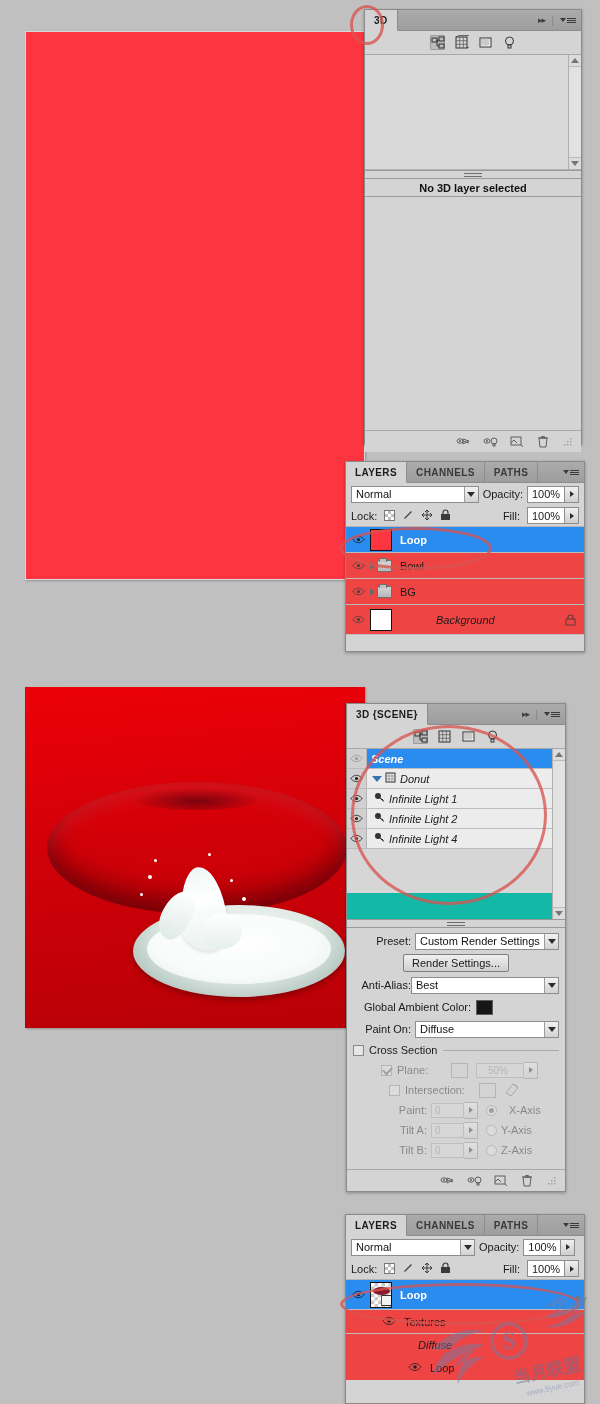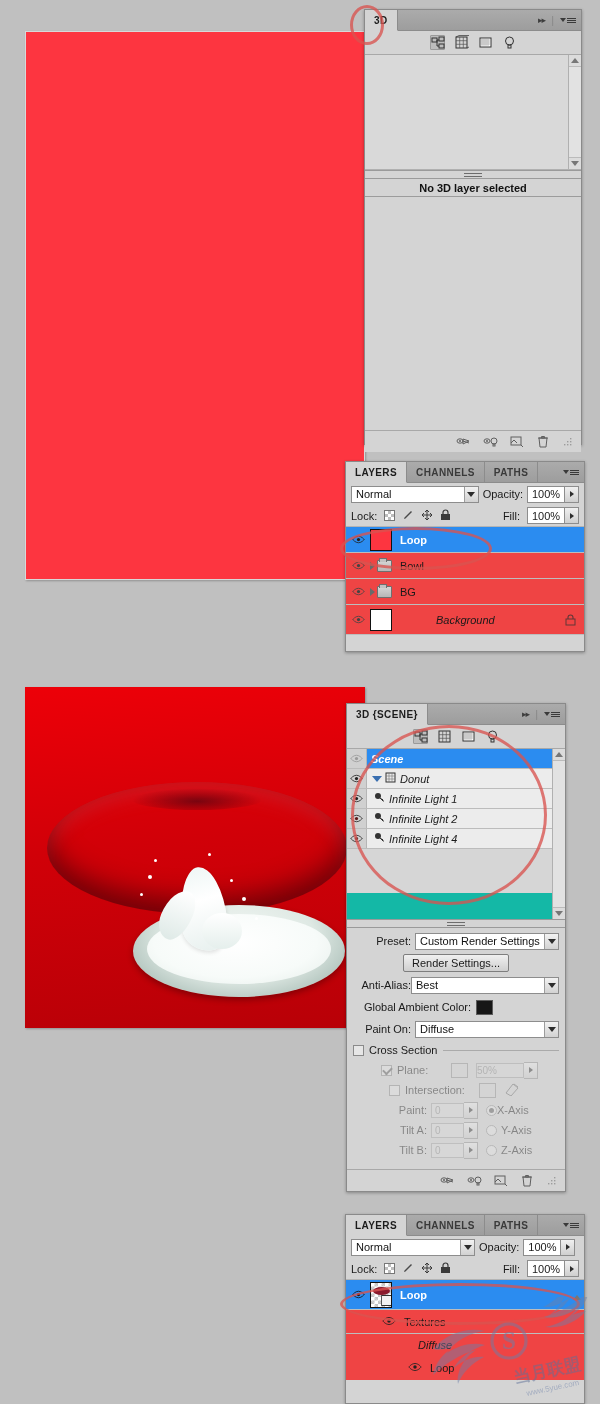--- a/index.html
+++ b/index.html
@@ -236,21 +236,21 @@
     font-size:11px; color:#1a1a1a; padding:0 8px;
   }
   .swatch { width:17px; height:15px; background:#161616; border:1px solid #5c5c5c; }
   .cbx { width:11px;height:11px;border:1px solid #8a8a8a;background:#e6e6e6;display:inline-block;flex:0 0 11px;}
   .cbx.checked:after{content:"";display:block;width:7px;height:4px;border-left:2px solid #555;border-bottom:2px solid #555;transform:rotate(-45deg);margin:1px 0 0 1px;}
   .dis { opacity:.42; }
   .fieldset-line { flex:1; height:1px; background:#aaa; margin-left:6px; }
   .radio { width:11px;height:11px;border:1px solid #8f8f8f;border-radius:50%;background:#e9e9e9;display:flex;align-items:center;justify-content:center;flex:0 0 11px;}
   .radio.on:after{content:"";width:5px;height:5px;border-radius:50%;background:#555;}
   .tinybox { width:17px;height:15px;border:1px solid #8f8f8f;background:#d4d4d4;}
-  .graybox { width:48px;height:15px;border:1px solid #a0a0a0;background:#dadada;display:flex;align-items:center;padding-left:0;font-size:10px;color:#8a8a8a;}
+  .graybox { width:48px;height:15px;border:1px solid #a0a0a0;background:#dadada;display:flex;align-items:center;padding-left:11px;font-size:10px;color:#8a8a8a;}
   .inputsm { width:33px;height:15px;border:1px solid #a4a4a4;background:#dcdcdc;font-size:10px;color:#8c8c8c;display:flex;align-items:center;padding-left:3px;}
 
   
   .annot {
     position:absolute; border:3px solid #d9534f; border-radius:50%;
     opacity:.78; pointer-events:none;
   }
 
   
   .watermark {
@@ -718,21 +718,21 @@
       </span>
     </div>
 
     <div class="prow dis" style="height:18px">
       <span class="plabel" style="width:74px">Paint:</span>
       <span class="inputsm" style="margin-left:4px">0</span>
       <span class="spin">
           <span class="caret-rt"></span>
         </span>
       <span class="radio on" style="margin-left:8px"></span>
-      <span class="plabel" style="margin-left:0">X-Axis</span>
+      <span class="plabel" style="margin-left:12px">X-Axis</span>
     </div>
     <div class="prow dis" style="height:18px">
       <span class="plabel" style="width:74px">Tilt A:</span>
       <span class="inputsm" style="margin-left:4px">0</span>
       <span class="spin">
           <span class="caret-rt"></span>
         </span>
       <span class="radio" style="margin-left:8px"></span>
       <span class="plabel" style="margin-left:4px">Y-Axis</span>
     </div>

